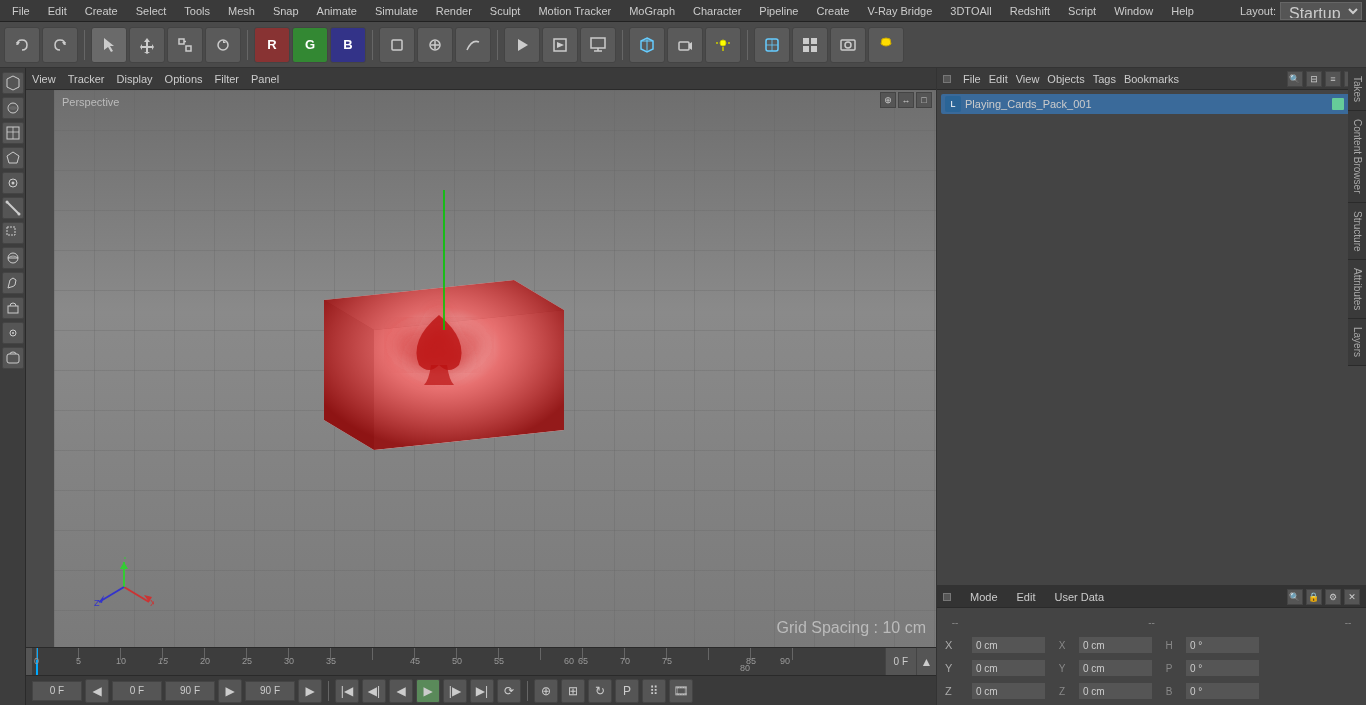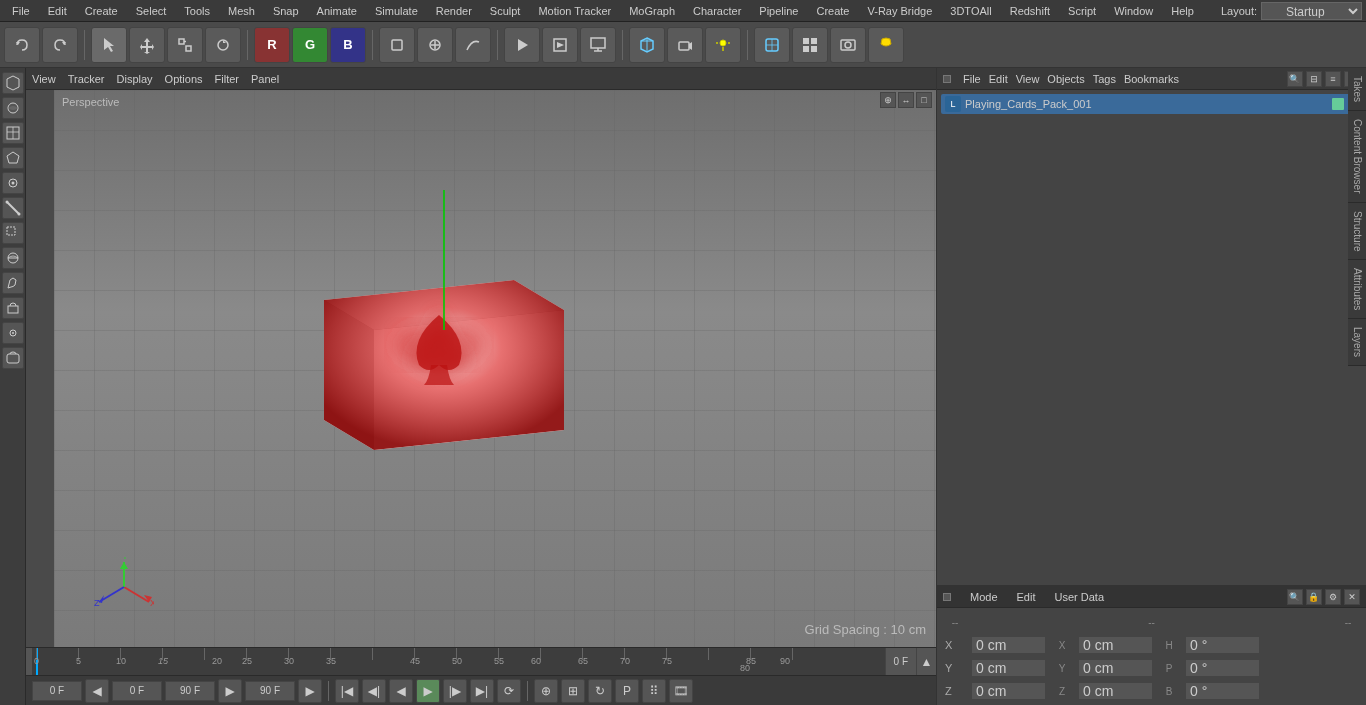--- a/index.html
+++ b/index.html
@@ -35,22 +35,22 @@
       margin-left: auto;
       display: flex;
       align-items: center;
       gap: 4px;
     }
     .layout-label { color: #ccc; font-size: 11px; }
     .layout-select {
       background: #555;
       color: #ccc;
       border: 1px solid #666;
-      font-size: 12px;
-      padding: 1px 20px;
+      font-size: 16px;
+      padding: 1px 4px;
       height: 18px;
     }
 
     
     #toolbar {
       display: flex;
       align-items: center;
       background: #4a4a4a;
       height: 46px;
       border-bottom: 1px solid #333;
@@ -168,21 +168,21 @@
       width: 60px;
       height: 60px;
     }
 
     
     #grid-spacing {
       position: absolute;
       bottom: 10px;
       right: 10px;
       color: #bbb;
-      font-size: 13px;
+      font-size: 16px;
     }
 
     
     #viewport-controls {
       position: absolute;
       top: 2px;
       right: 4px;
       display: flex;
       gap: 2px;
     }
@@ -341,21 +341,21 @@
     }
     .attr-label {
       color: #aaa;
       font-size: 11px;
       width: 20px;
     }
     .attr-field {
       background: #555;
       border: 1px solid #444;
       color: #ccc;
-      font-size: 14px;
+      font-size: 10px;
       width: 75px;
       height: 18px;
       padding: 0 4px;
       text-align: left;
     }
     .attr-btn-label {
       color: #888;
       font-size: 10px;
       width: 20px;
       text-align: center;
@@ -709,37 +709,37 @@
 
         <div class="tl-line" style="left:4px;"></div>
         <span class="tl-marker" style="left:2px;">0</span>
         <div class="tl-line" style="left:46px;"></div>
         <span class="tl-marker" style="left:44px;">5</span>
         <div class="tl-line" style="left:88px;"></div>
         <span class="tl-marker" style="left:84px;">10</span>
         <div class="tl-line" style="left:130px;"></div>
         <span class="tl-marker" style="left:126px;font-style:italic;">15</span>
         <div class="tl-line" style="left:172px;"></div>
-        <span class="tl-marker" style="left:180px;">20</span>
+        <span class="tl-marker" style="left:168px;">20</span>
         <div class="tl-line" style="left:214px;"></div>
         <span class="tl-marker" style="left:210px;">25</span>
         <div class="tl-line" style="left:256px;"></div>
         <span class="tl-marker" style="left:252px;">30</span>
         <div class="tl-line" style="left:298px;"></div>
         <span class="tl-marker" style="left:294px;">35</span>
         <div class="tl-line" style="left:340px;"></div>
         <span class="tl-marker" style="left:336px;margin-top:47px;">40</span>
         <div class="tl-line" style="left:382px;"></div>
         <span class="tl-marker" style="left:378px;">45</span>
         <div class="tl-line" style="left:424px;"></div>
         <span class="tl-marker" style="left:420px;">50</span>
         <div class="tl-line" style="left:466px;"></div>
         <span class="tl-marker" style="left:462px;">55</span>
         <div class="tl-line" style="left:508px;"></div>
-        <span class="tl-marker" style="left:499px;">60</span>
+        <span class="tl-marker" style="left:532px;">60</span>
         <div class="tl-line" style="left:550px;"></div>
         <span class="tl-marker" style="left:546px;">65</span>
         <div class="tl-line" style="left:592px;"></div>
         <span class="tl-marker" style="left:588px;">70</span>
         <div class="tl-line" style="left:634px;"></div>
         <span class="tl-marker" style="left:630px;">75</span>
         <div class="tl-line" style="left:676px;"></div>
         <span class="tl-marker" style="left:708px;margin-top:7px;">80</span>
         <div class="tl-line" style="left:718px;"></div>
         <span class="tl-marker" style="left:714px;">85</span>

